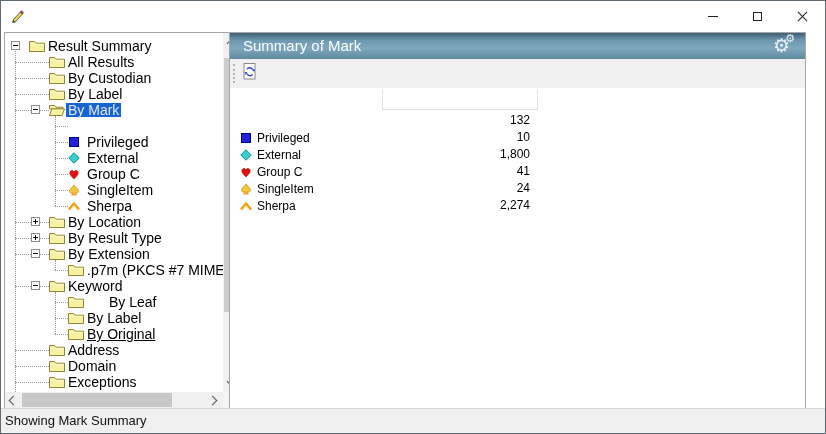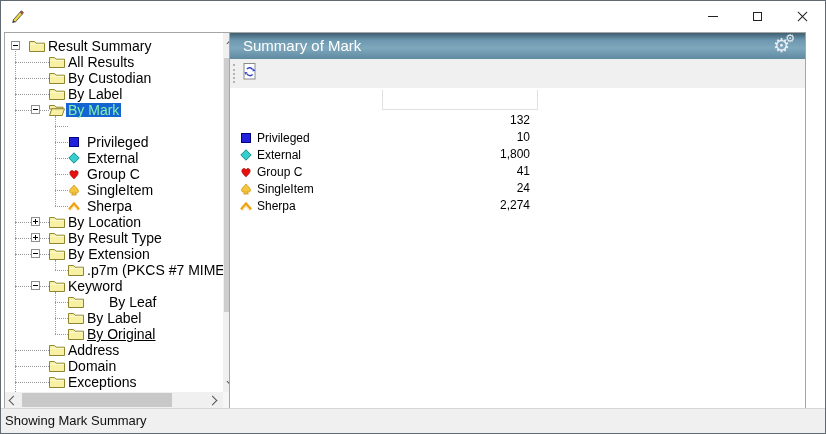--- a/index.html
+++ b/index.html
@@ -16,21 +16,21 @@
   .glyph-close{position:relative;width:11px;height:11px;}
   .glyph-close:before,.glyph-close:after{content:"";position:absolute;left:-1px;top:5px;width:13px;height:1px;background:#222;}
   .glyph-close:before{transform:rotate(45deg);}
   .glyph-close:after{transform:rotate(-45deg);}
 
   
   .tree-panel{position:absolute;left:3px;top:31px;width:236px;height:377px;border:1px solid #a6a6a6;box-sizing:border-box;background:#fff;}
   .tree-viewport{position:absolute;left:0;top:0;right:16px;bottom:16px;overflow:hidden;}
   .tree-row{position:absolute;left:0;width:220px;height:16px;font-size:14px;color:#000;}
   .tree-label{position:absolute;top:1px;white-space:nowrap;line-height:14px;padding:0 2px;}
-  .tree-label.selected{background:#1464d2;color:#86efac;}
+  .tree-label.selected{background:#1464d2;color:#e5e5e5;}
   .tree-icon{position:absolute;top:2px;width:16px;height:12px;display:inline-flex;}
   .mark-ico{position:absolute;top:2px;width:12px;height:12px;display:inline-flex;}
   .stub{position:absolute;top:8px;height:0;border-top:1px dotted #9a9a9a;}
   .stub.l1{left:10px;width:34px;}
   .stub.l2{left:50px;width:13px;}
   .vline{position:absolute;width:0;border-left:1px dotted #9a9a9a;}
   .expander{position:absolute;top:3px;width:9px;height:9px;background:#fff;border:1px solid #8f8f8f;box-sizing:border-box;}
   .expander .h{position:absolute;left:1px;right:1px;top:3px;height:1px;background:#000;}
   .expander .v{position:absolute;top:1px;bottom:1px;left:3px;width:1px;background:#000;}
 

